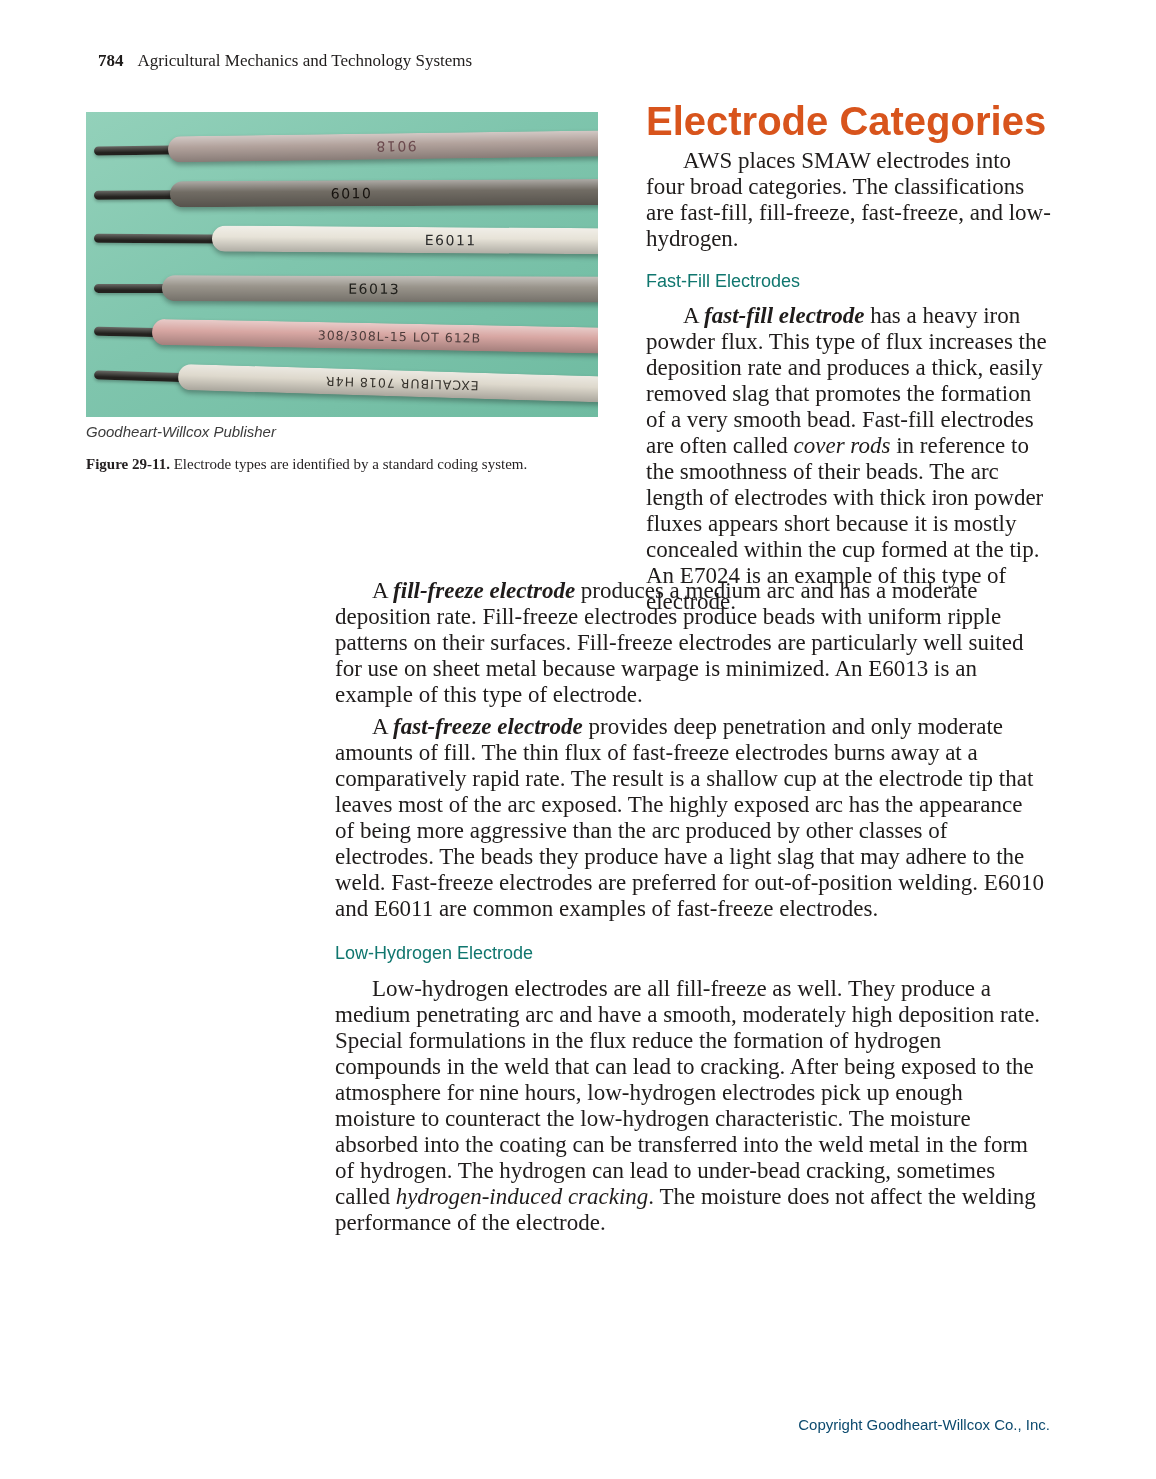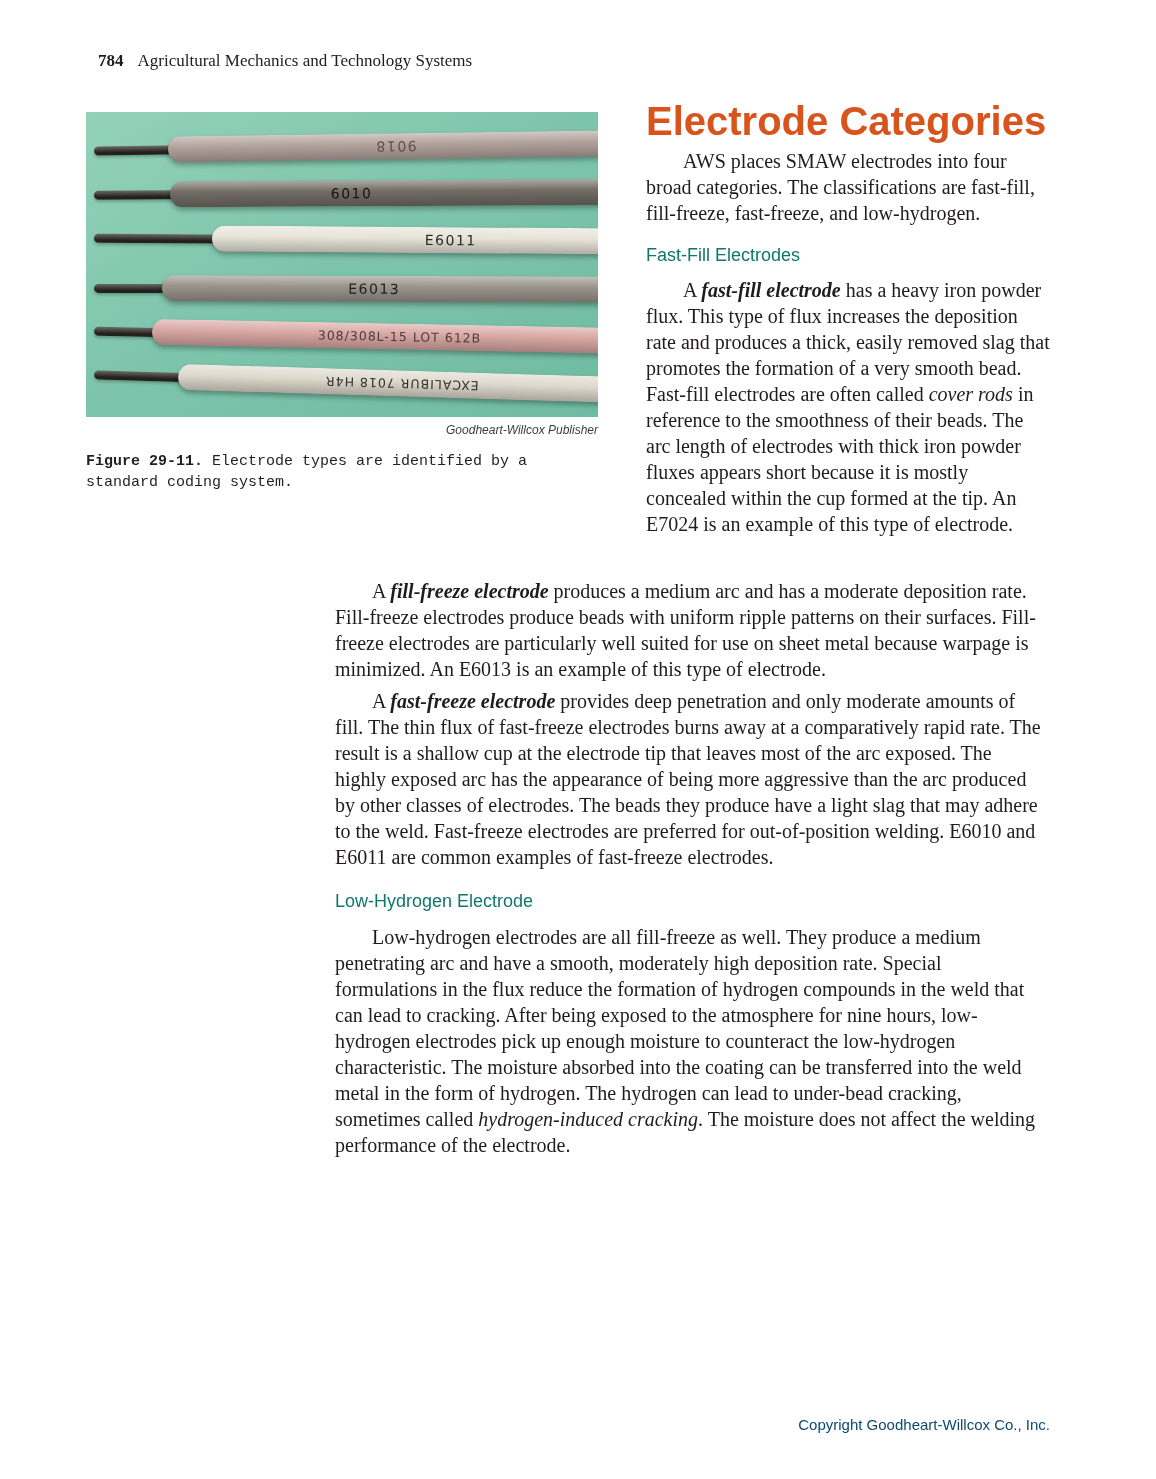--- a/index.html
+++ b/index.html
@@ -17,32 +17,32 @@
   .rod{position:absolute;left:8px;display:flex;align-items:center;width:650px;height:28px;}
   .stick{height:9px;flex:0 0 auto;border-radius:5px 2px 2px 5px;
          background:linear-gradient(#6a6a66,#23211e 70%);box-shadow:0 2px 3px rgba(0,0,0,.25);}
   .coat{position:relative;flex:1 1 auto;height:26px;margin-left:-4px;border-radius:13px 4px 4px 13px;
         background-image:linear-gradient(rgba(255,255,255,.42),rgba(255,255,255,0) 42%,rgba(0,0,0,.24));
         box-shadow:0 3px 5px rgba(0,0,0,.30);}
   .rod-label{position:absolute;top:50%;transform:translateY(-50%);
              font-family:"DejaVu Sans",sans-serif;font-size:14px;letter-spacing:1.5px;white-space:nowrap;}
   .rod-label.flipped{transform:translateY(-50%) rotate(180deg);}
   .rod-label.small{font-size:12.5px;letter-spacing:1px;}
-  .credit{margin-top:6px;text-align:right;font-family:"Liberation Sans",sans-serif;
-          font-style:italic;font-size:12px;color:#3c3c3c;}
-  .caption{margin:14px 0 0 0;font-family:Liberation Mono, monospace;font-size:15px;line-height:21px;color:#231f20;width:505px;}
+  .credit{margin-top:6px;font-family:"Liberation Sans",sans-serif;
+          font-style:italic;font-size:15px;color:#3c3c3c;}
+  .caption{margin:14px 0 0 0;font-family:Liberation Serif, serif;font-size:15px;line-height:21px;color:#231f20;width:505px;}
   .caption strong{font-weight:bold;}
 
   
   .col-right{position:absolute;left:646px;top:104px;width:406px;}
   h1.main-heading{margin:0 0 10px 0;font-family:"Liberation Sans",sans-serif;font-weight:bold;
                   font-size:40px;line-height:34px;color:#d8541c;letter-spacing:0;}
   h2.sub-heading{font-family:"Liberation Sans",sans-serif;font-weight:normal;
                  font-size:18px;line-height:27px;color:#0f766e;margin:16px 0 8px 0;}
-  p.body{margin:0 0 6px 0;font-size:20px;line-height:26px;text-indent:37px;color:#1f1c1b;font-family:Liberation Serif, serif;}
+  p.body{margin:0 0 6px 0;font-size:23px;line-height:26px;text-indent:37px;color:#1f1c1b;font-family:Liberation Serif, serif;}
   .seg-bi{font-weight:bold;font-style:italic;}
   .seg-i{font-style:italic;}
 
   
   .lower{position:absolute;left:335px;top:578px;width:712px;}
   .lower h2.sub-heading{margin:18px 0 9px 0;}
   .lower h2.sub-heading:first-child{margin-top:0;}
 
   
   .page-footer{position:absolute;top:1416px;right:106px;font-family:"Liberation Sans",sans-serif;

